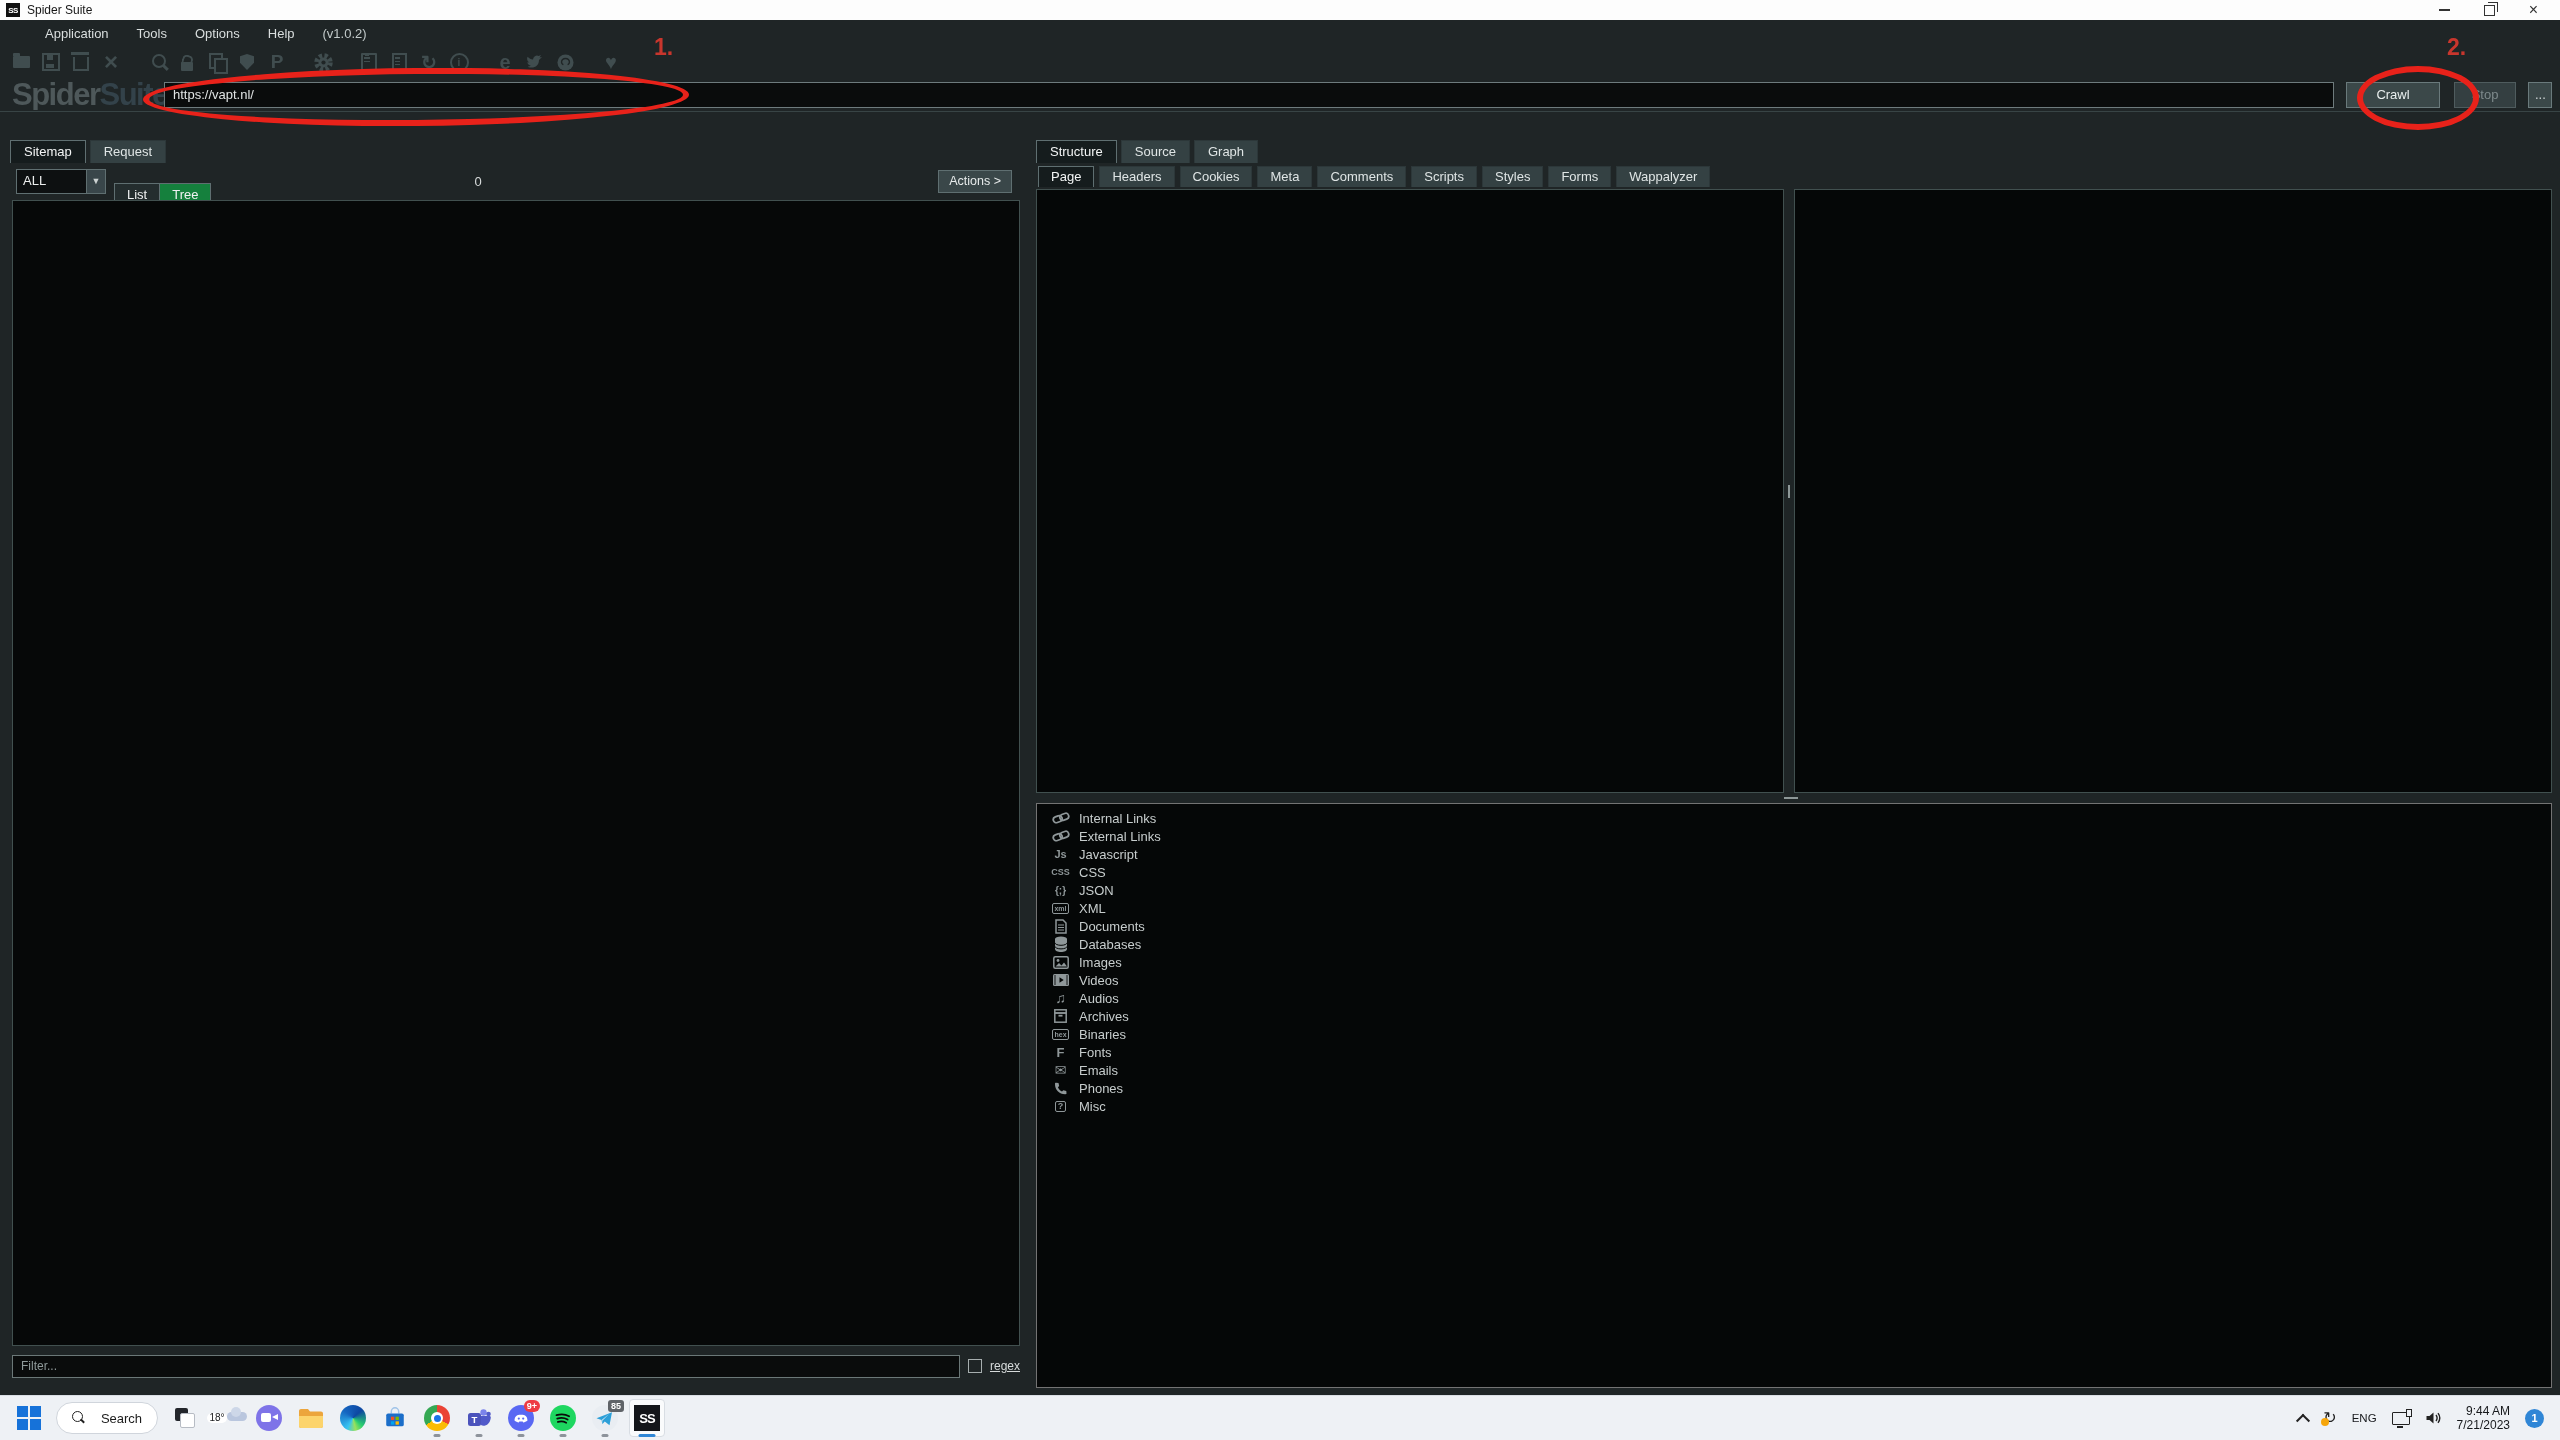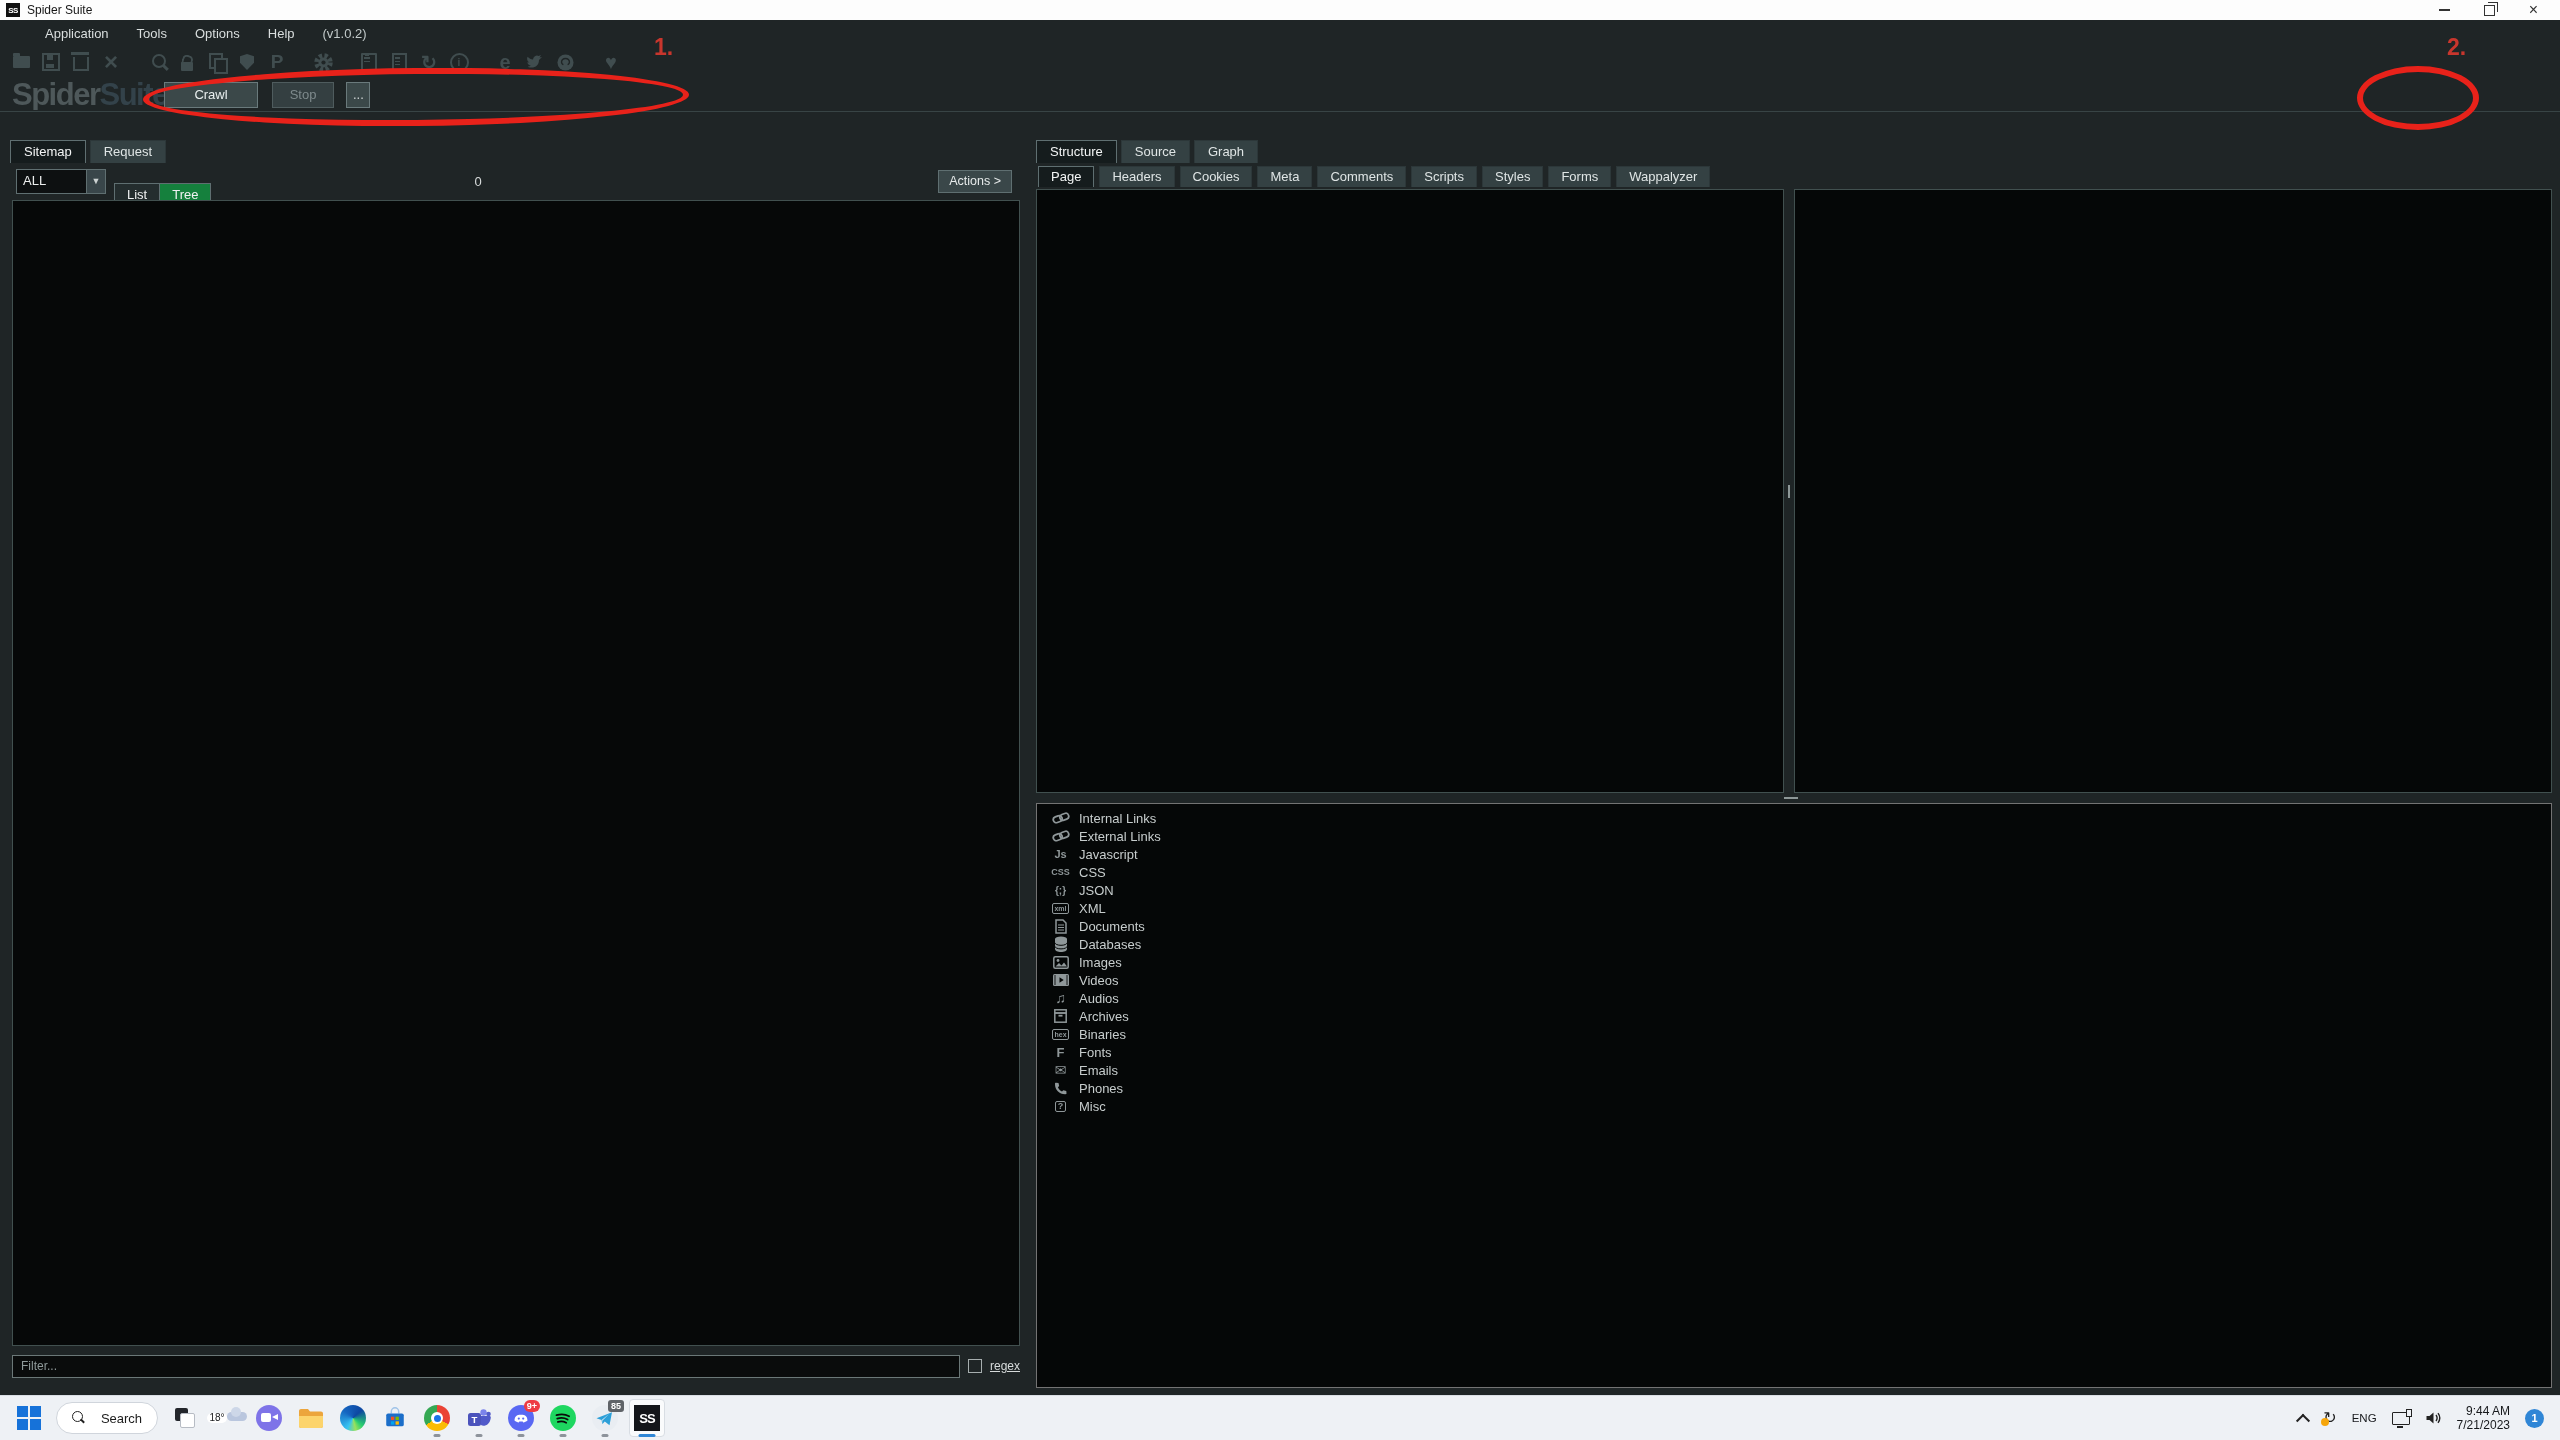--- a/index.html
+++ b/index.html
@@ -233,20 +233,21 @@
           <path d="M9 4.6c-2.7 0-4.4 1.7-4.4 3.9 0 1.4.8 2.5 2.1 3.1l.6-1.1c-.9-.5-1.4-1.2-1.4-2 0-1.3 1.2-2.5 3.1-2.5s3.1 1.2 3.1 2.5c0 .8-.5 1.5-1.4 2l.6 1.1c1.3-.6 2.1-1.7 2.1-3.1 0-2.2-1.7-3.9-4.4-3.9z" fill="#1f2526"></path>
         </svg>
     </span>
     <span class="tbi g">
         <span class="txtico" style="font-size:20px;">♥</span>
       </span>
   </div>
 
   <div class="urlrow">
     <div class="logo"><span class="p1">Spider</span><span class="p2">Suite</span></div>
+    <input class="urlinput" type="text" value="https://vapt.nl/" style="">
     <button class="btn crawlbtn">Crawl</button>
     <button class="btn stopbtn">Stop</button>
     <button class="btn morebtn">...</button>
   </div>
 
   <div class="content">
 
     <div class="leftcol">
       <div class="tabs">
         <span class="tab on">Sitemap</span>

